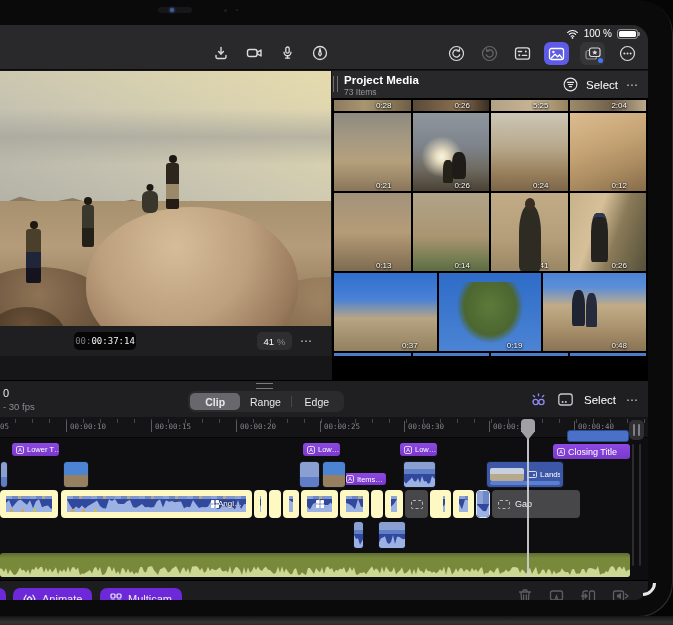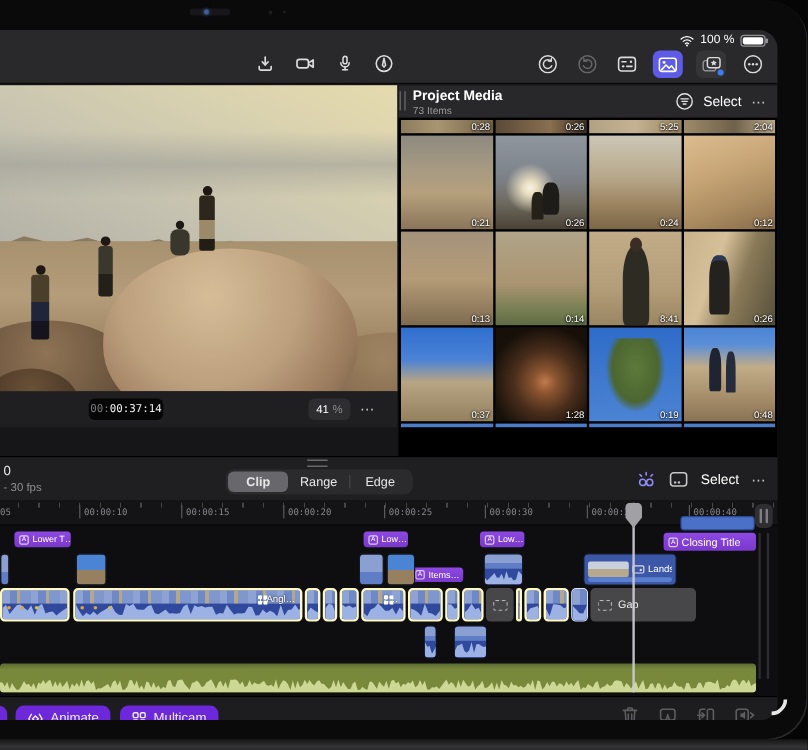--- a/index.html
+++ b/index.html
@@ -76,21 +76,21 @@
     border-left:1.5px solid #6e6e73;border-right:1.5px solid #6e6e73;}
   #media-title{position:absolute;left:12px;top:3px;font-size:11.5px;font-weight:bold;color:#fff;}
   #media-count{position:absolute;left:12px;top:16px;font-size:8.5px;color:#98989d;}
   #media-ctrl{position:absolute;right:9px;top:0;height:27px;display:flex;align-items:center;gap:8px;}
   #media-select{font-size:11.5px;color:#fff;}
   #media-grid{position:absolute;left:2px;right:2px;top:29px;bottom:0;display:flex;flex-direction:column;gap:2px;overflow:hidden;}
   .mrow{display:flex;gap:2px;flex:none;height:78px;}
   .mrow.partial{height:11px;}
   .mrow.sliver{height:3px;}
   .cell{flex:1;position:relative;overflow:hidden;background:#333;}
-  .dur{position:absolute;right:2px;bottom:1px;font-size:8px;color:#fff;text-shadow:0 0 2px #000,0 1px 2px #000;}
+  .dur{position:absolute;right:19px;bottom:1px;font-size:8px;color:#fff;text-shadow:0 0 2px #000,0 1px 2px #000;}
   .ph-strip1{background:linear-gradient(90deg,#8c7b5e,#a89570 40%,#6f5f45);}
   .ph-strip2{background:linear-gradient(90deg,#5a4a38,#8a6f50 60%,#3a2e22);}
   .ph-strip3{background:linear-gradient(90deg,#b3a184,#c4b292 50%,#97835f);}
   .ph-strip4{background:linear-gradient(90deg,#9c8a6a,#6f614a 55%,#bba98a);}
   .ph-rocks-a{background:linear-gradient(180deg,#8e8a80 0%,#a69a82 35%,#b5a07c 62%,#8a755a 100%);}
   .ph-sunset{background:radial-gradient(circle at 38% 56%,#f8f4e4 0%,#e8ddc0 9%,rgba(240,235,215,0) 32%),
     linear-gradient(180deg,#8f969e 0%,#7d8289 45%,#6e6a60 72%,#4a4134 100%);}
   .ph-sunset::after{content:'';position:absolute;left:52%;bottom:16%;width:18%;height:34%;background:#1e1c18;
     border-radius:40% 40% 20% 20%;box-shadow:-11px 6px 0 -2px #242119;}
   .ph-hill{background:linear-gradient(180deg,#ccc7b6 0%,#b7a78a 45%,#9a825e 75%,#7c6648 100%);}
@@ -151,21 +151,21 @@
   .cclip.tree .cthumb{background:linear-gradient(180deg,#4c84d4 0 52%,#97805f 52%);}
   .cclip .cw{position:absolute;left:0;right:0;bottom:0;height:13px;background:#31499c;}
   .cam-clip{display:flex;align-items:center;gap:3px;padding:2px 3px;}
   .cam-clip .pic{flex:none;width:34px;height:13px;border-radius:2px;
     background:linear-gradient(180deg,#c9d0dd 0 45%,#b7a98c 45%);}
   .cam-clip .clabel{font-size:8px;color:#fff;white-space:nowrap;overflow:hidden;}
   .cam-clip::after{content:'';position:absolute;left:3px;right:3px;bottom:2px;height:4px;background:#5b7fd0;border-radius:2px;}
   .camicon{flex:none;width:10px;height:7px;border:1px solid rgba(255,255,255,.8);border-radius:1.5px;position:relative;}
   .camicon::after{content:'';position:absolute;right:1px;top:1.5px;width:2.5px;height:2.5px;border-radius:50%;
     background:rgba(255,255,255,.8);}
-  .mclip{position:absolute;top:73px;height:28px;background:#3c57a8;border-radius:4px;overflow:hidden;border:2px solid #fef9c3;}
+  .mclip{position:absolute;top:73px;height:28px;background:#3c57a8;border-radius:4px;overflow:hidden;border:6px solid #fef9c3;}
   .mclip.sel{border:1px solid #dfe6f8;}
   .mclip .thumbs{height:15px;
     background:repeating-linear-gradient(90deg,#8ea3d4 0 6px,#6e89c6 6px 12px,#b3a88e 12px 15px,#7f97cc 15px 24px);}
   .mclip .wv{position:absolute;left:0;right:0;bottom:0;height:13px;background:#31499c;}
   .mclip svg,.cclip svg,.sclip svg,#audio svg{position:absolute;left:0;bottom:0;display:block;}
   .mlabel{position:absolute;top:3px;right:4px;display:flex;align-items:center;gap:3px;font-size:8px;color:#fff;
     text-shadow:0 0 2px #000;white-space:nowrap;}
   .gap-clip{position:absolute;top:73px;height:28px;background:#47474a;border-radius:4px;display:flex;
     align-items:center;gap:5px;padding:0 6px;overflow:hidden;}
   .gicon{flex:none;width:12px;height:9px;border:1px dashed #b5b5ba;border-radius:2px;}
@@ -382,23 +382,20 @@
               <span class="dur">8:41</span>
             </div>
             <div class="cell ph-canyon">
               <span class="dur">0:26</span>
             </div>
           </div>
           <div class="mrow">
             <div class="cell ph-sky-rocks">
               <span class="dur">0:37</span>
             </div>
-            <div class="cell ph-campfire">
-              <span class="dur">1:28</span>
-            </div>
             <div class="cell ph-joshua">
               <span class="dur">0:19</span>
             </div>
             <div class="cell ph-trail">
               <span class="dur">0:48</span>
             </div>
           </div>
           <div class="mrow sliver">
             <div class="cell sky-sliver"></div>
             <div class="cell sky-sliver"></div>

